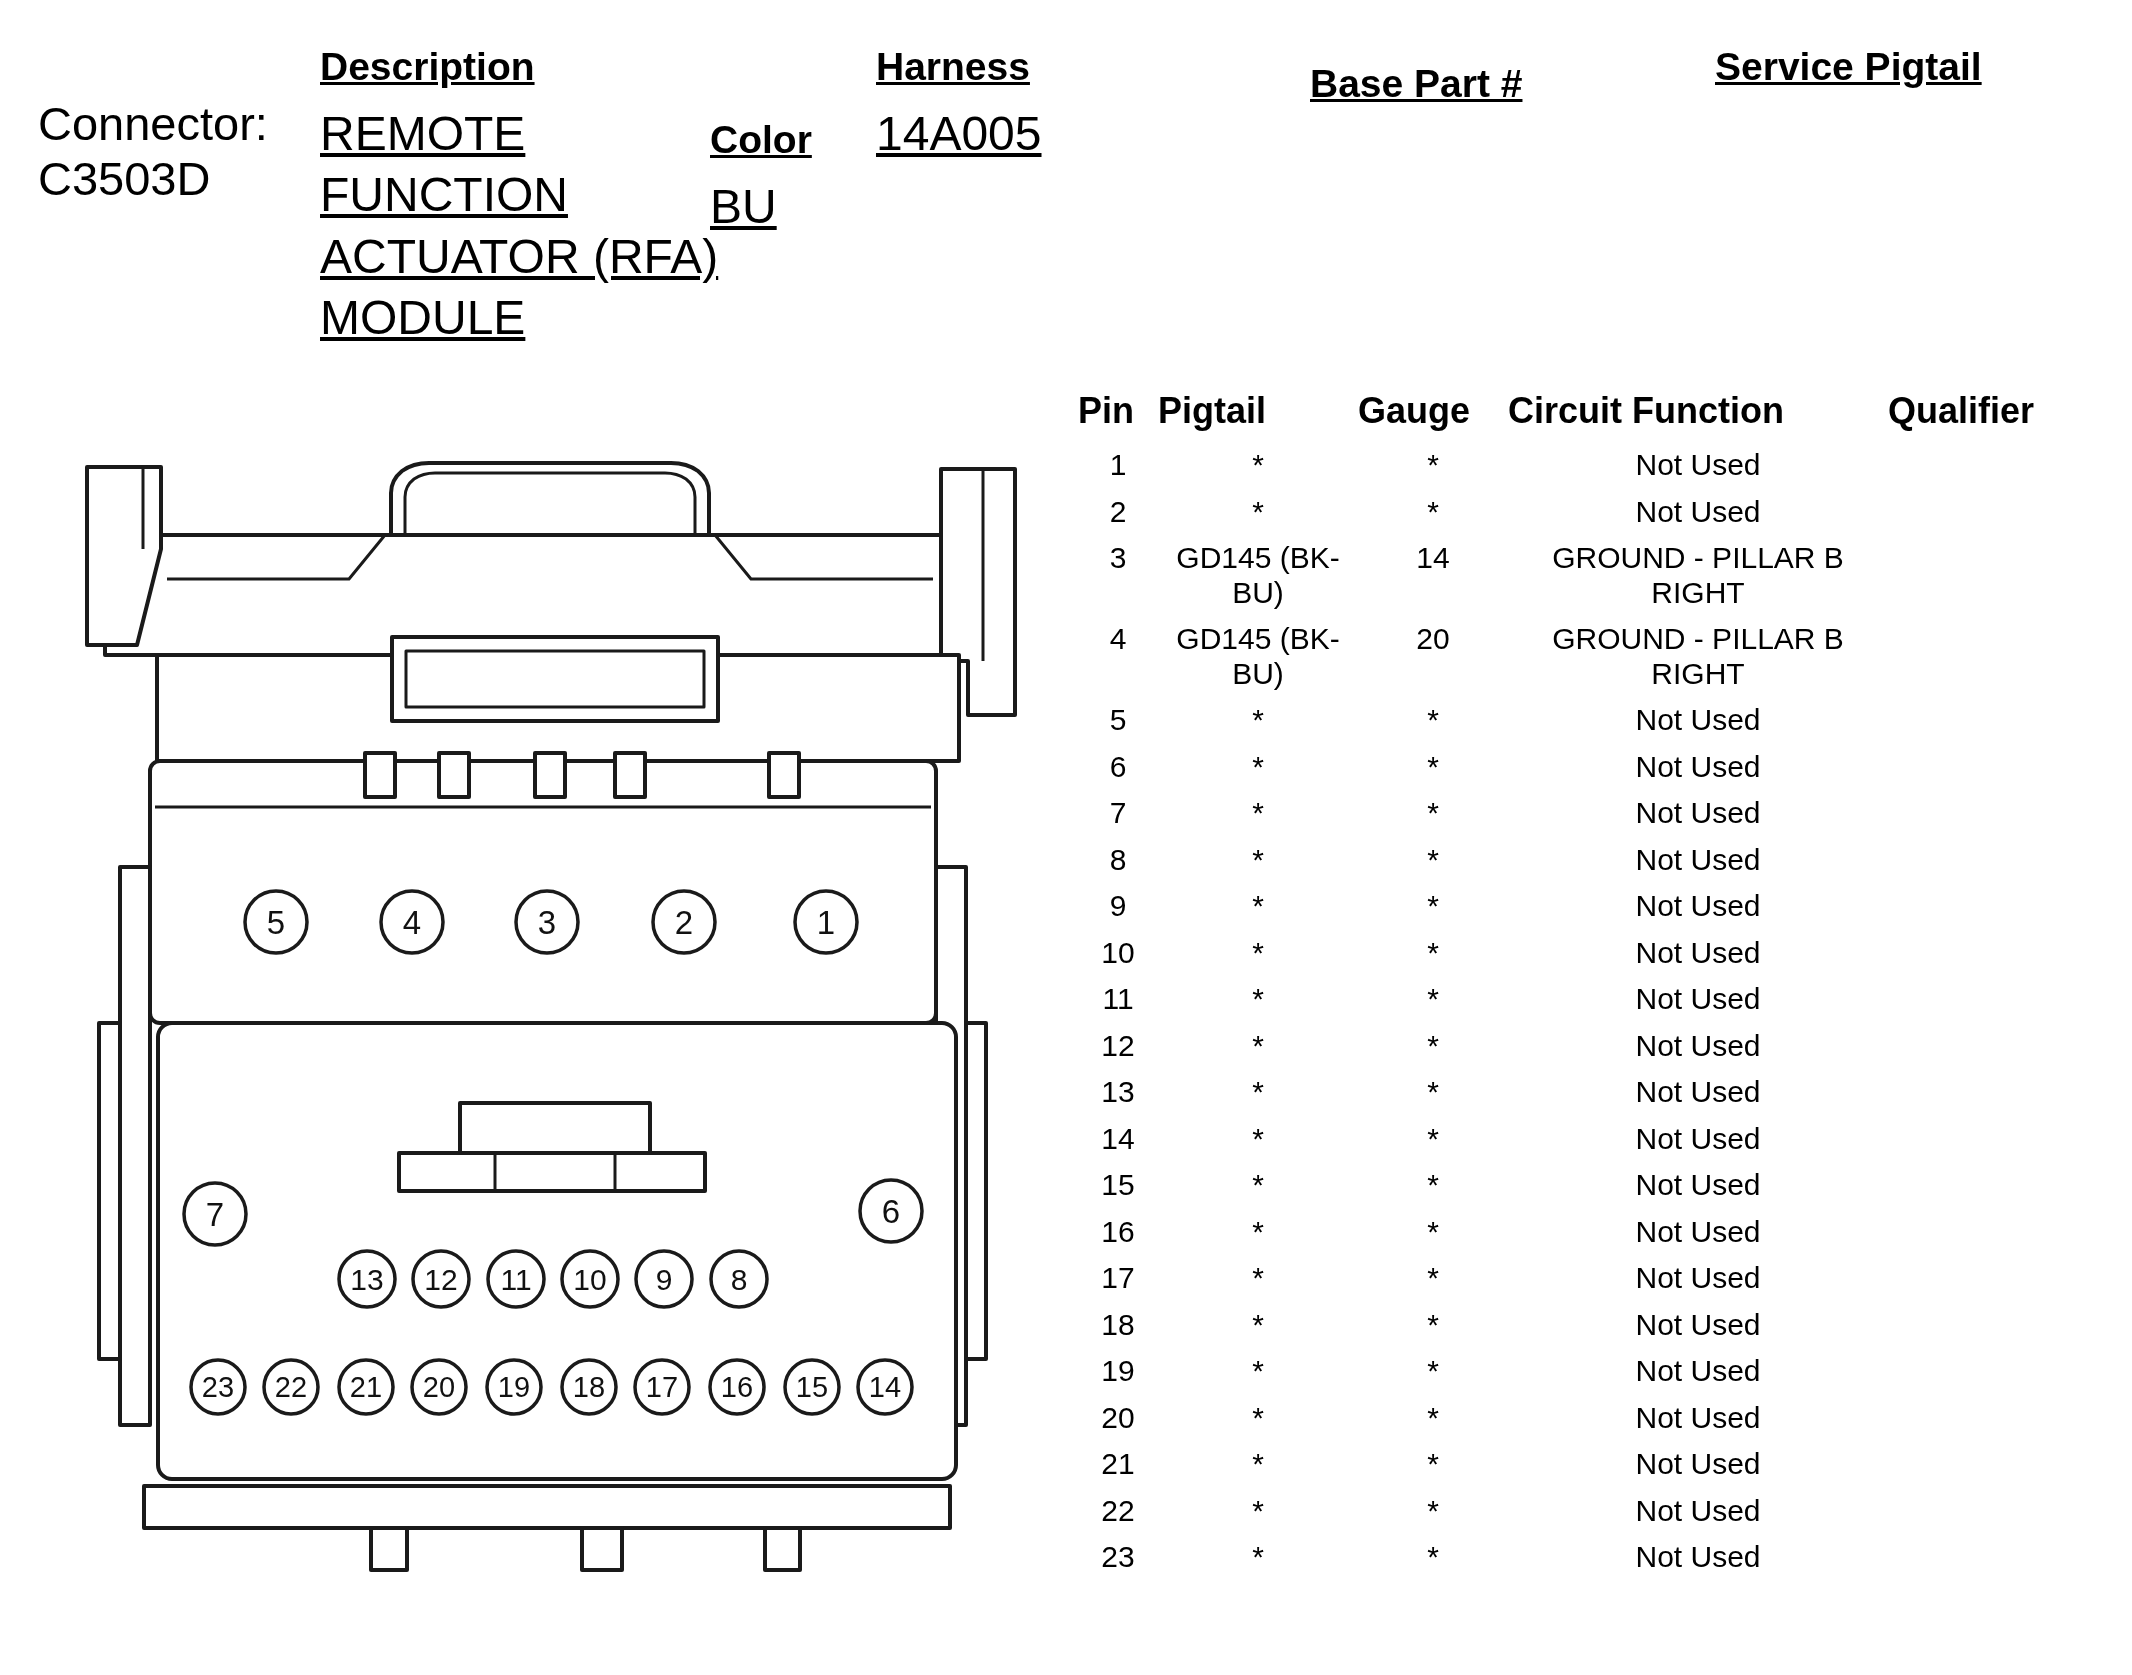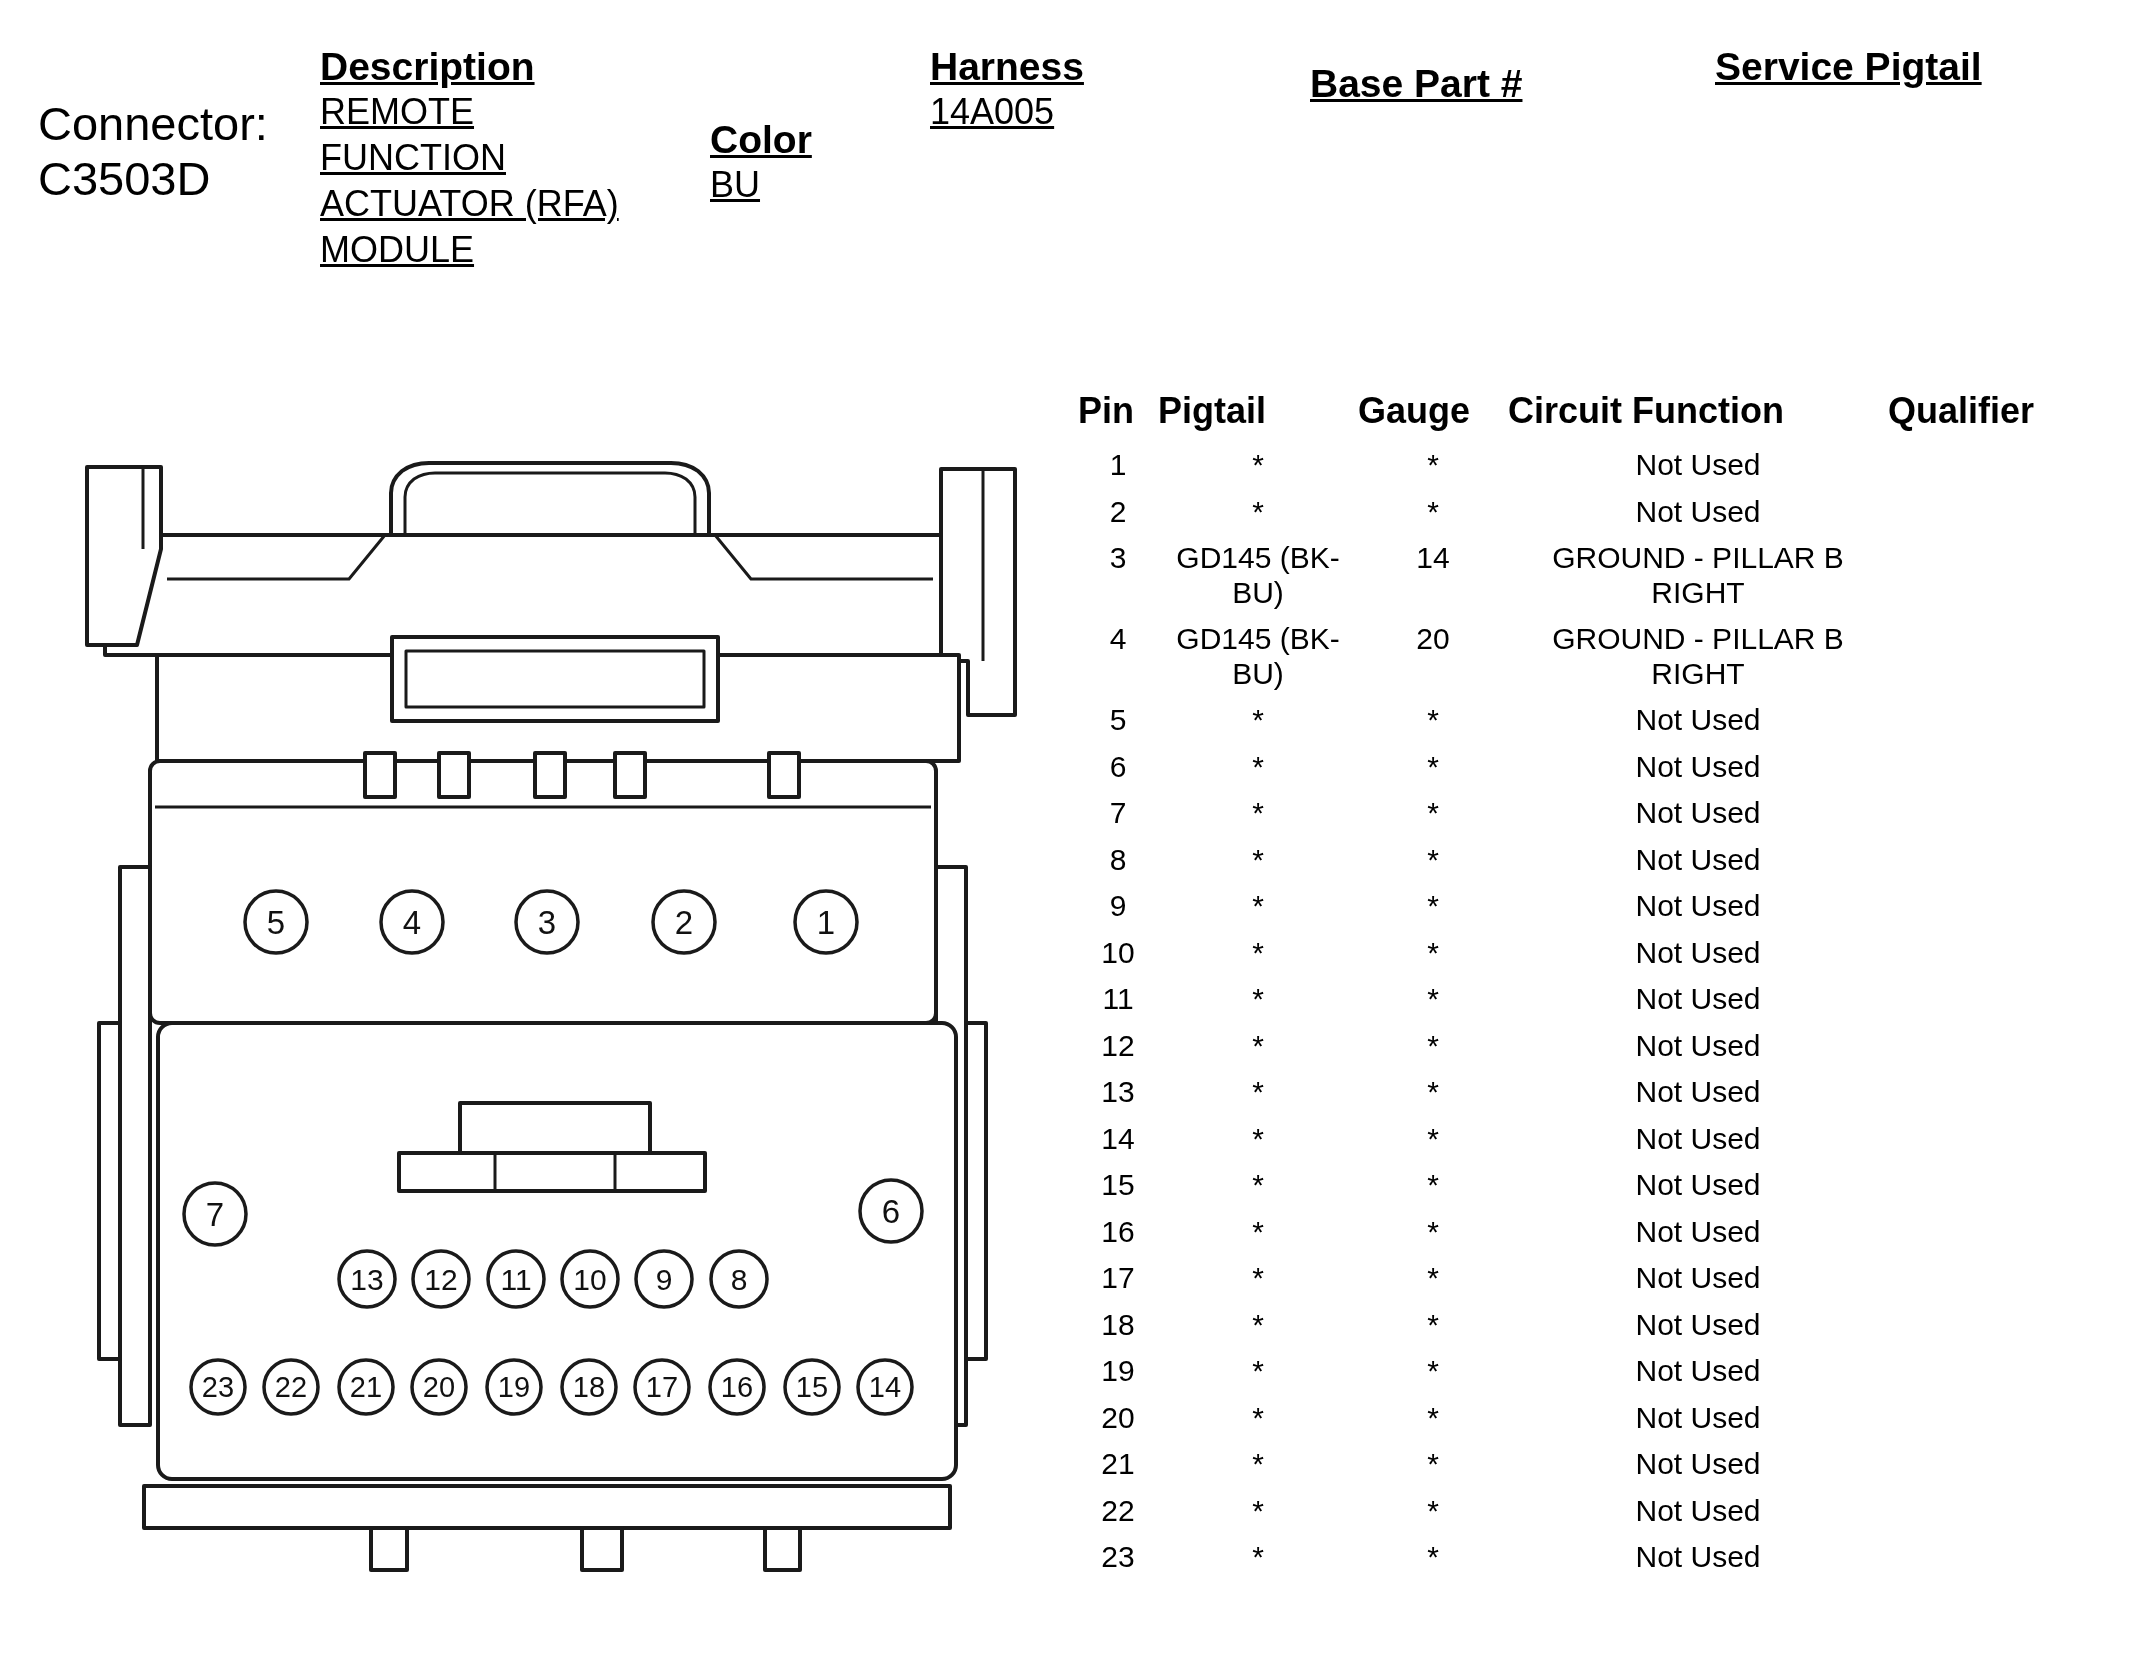--- a/index.html
+++ b/index.html
@@ -8,25 +8,25 @@
     background: #ffffff; color: #000;
     font-family: "Liberation Sans", sans-serif;
     position: relative; overflow: hidden;
   }
   .connector-block {
     position: absolute; left: 38px; top: 96px;
     font-size: 47px; font-weight: normal; line-height: 1.18;
   }
   .hdr-col { position: absolute; text-align: left; text-decoration: underline; }
   .hdr-label { font-weight: bold; font-size: 39px; }
-  .hdr-value { font-size: 36px; line-height: 1.28; }
+  .hdr-value { font-size: 48px; margin-top: 14px; line-height: 1.28; }
   .pre-line { white-space: pre-line; }
   #desc-col    { left: 320px;  top: 45px;  width: 460px; }
   #color-col   { left: 710px;  top: 118px; width: 230px; }
-  #harness-col { left: 930px;  top: 45px;  width: 330px; }
+  #harness-col { left: 876px;  top: 45px;  width: 330px; }
   #basepart-col{ left: 1310px; top: 62px;  width: 380px; }
   #pigtail-col { left: 1715px; top: 45px;  width: 415px; }
 
   .pin-table {
     position: absolute; left: 1078px; top: 390px;
     border-collapse: collapse; table-layout: fixed; width: 1000px;
   }
   .pin-table th { font-size: 36px; font-weight: bold; text-align: left; padding: 0 0 10px 0; }
   .pin-table td { font-size: 30px; padding: 6px 8px; vertical-align: top; line-height: 1.15; }
   td.col-pin      { text-align: center; }

